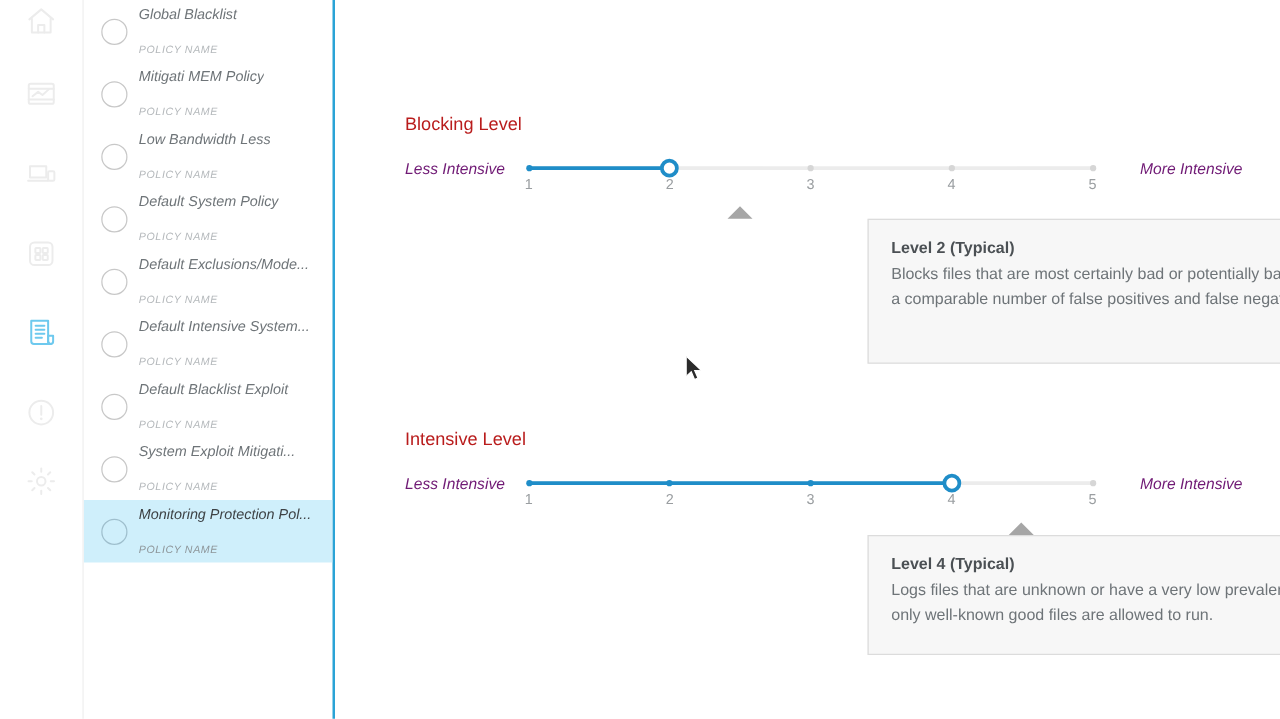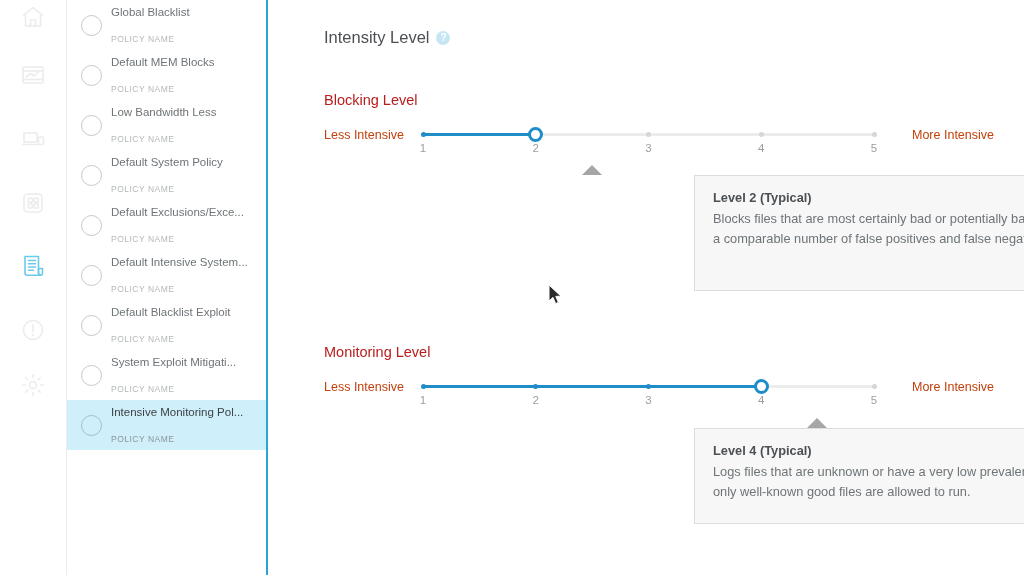--- a/index.html
+++ b/index.html
@@ -55,20 +55,21 @@
     position: relative;
     overflow: hidden;
   }
   .policy-row {
     height: 50px;
     display: flex;
     align-items: center;
     padding: 0 8px 0 14px;
     box-sizing: border-box;
     cursor: pointer;
+    font-style: italic;
   }
   .policy-row.selected {
     background: #cfeffb;
   }
   .radio-circle {
     width: 19px;
     height: 19px;
     min-width: 19px;
     border: 1px solid #c8c8c8;
     border-radius: 50%;
@@ -143,22 +144,23 @@
   .slider-wrap {
     position: absolute;
     left: 0; right: 0;
     top: 32px;
     height: 40px;
   }
   .slider-endlabel {
     position: absolute;
     top: 4px;
     font-size: 12.5px;
-    color: #c2410c;
+    color: #701a75;
     white-space: nowrap;
+    font-style: italic;
   }
   .slider-endlabel.left  { left: 56px; }
   .slider-endlabel.right { left: 644px; }
 
   .track-area {
     position: absolute;
     left: 155px;
     top: 0;
     width: 451px;
     height: 40px;
@@ -307,42 +309,42 @@
       <div class="policy-row">
         <div class="radio-circle"></div>
         <div class="policy-text">
           <div class="policy-name">Global Blacklist</div>
           <div class="policy-sub">POLICY NAME</div>
         </div>
       </div>
       <div class="policy-row">
         <div class="radio-circle"></div>
         <div class="policy-text">
-          <div class="policy-name">Default MEM Blocks</div>
+          <div class="policy-name">Mitigati MEM Policy</div>
           <div class="policy-sub">POLICY NAME</div>
         </div>
       </div>
       <div class="policy-row">
         <div class="radio-circle"></div>
         <div class="policy-text">
           <div class="policy-name">Low Bandwidth Less</div>
           <div class="policy-sub">POLICY NAME</div>
         </div>
       </div>
       <div class="policy-row">
         <div class="radio-circle"></div>
         <div class="policy-text">
           <div class="policy-name">Default System Policy</div>
           <div class="policy-sub">POLICY NAME</div>
         </div>
       </div>
       <div class="policy-row">
         <div class="radio-circle"></div>
         <div class="policy-text">
-          <div class="policy-name">Default Exclusions/Exce...</div>
+          <div class="policy-name">Default Exclusions/Mode...</div>
           <div class="policy-sub">POLICY NAME</div>
         </div>
       </div>
       <div class="policy-row">
         <div class="radio-circle"></div>
         <div class="policy-text">
           <div class="policy-name">Default Intensive System...</div>
           <div class="policy-sub">POLICY NAME</div>
         </div>
       </div>
@@ -356,32 +358,28 @@
       <div class="policy-row">
         <div class="radio-circle"></div>
         <div class="policy-text">
           <div class="policy-name">System Exploit Mitigati...</div>
           <div class="policy-sub">POLICY NAME</div>
         </div>
       </div>
       <div class="policy-row selected">
         <div class="radio-circle"></div>
         <div class="policy-text">
-          <div class="policy-name">Intensive Monitoring Pol...</div>
+          <div class="policy-name">Monitoring Protection Pol...</div>
           <div class="policy-sub">POLICY NAME</div>
         </div>
       </div>
     </div>
 
   <div class="main">
 
-    <div class="page-title">
-      <span>Intensity Level</span>
-      <span class="help-icon">?</span>
-    </div>
 
     <div id="sections-host">
         <div class="section" style="top:92px">
           <div class="section-title">Blocking Level</div>
           <div class="slider-wrap">
             <div class="slider-endlabel left">Less Intensive</div>
             <div class="slider-endlabel right">More Intensive</div>
             <div class="track-area">
               <div class="track-bg"></div>
               <div class="track-fill" style="width:112.75px"></div>
@@ -397,21 +395,21 @@
               <div class="thumb" style="left:112.75px"></div>
             </div>
           </div>
         </div>
         <div class="callout-arrow" style="left:313.75px;top:165px"></div>
         <div class="callout" style="left:426px;top:175px;width:455px;height:116px">
           <div class="callout-title">Level 2 (Typical)</div>
           <div class="callout-body">Blocks files that are most certainly bad or potentially bad files. Results in a comparable number of false positives and false negatives.</div>
         </div>
         <div class="section" style="top:344px">
-          <div class="section-title">Monitoring Level</div>
+          <div class="section-title">Intensive Level</div>
           <div class="slider-wrap">
             <div class="slider-endlabel left">Less Intensive</div>
             <div class="slider-endlabel right">More Intensive</div>
             <div class="track-area">
               <div class="track-bg"></div>
               <div class="track-fill" style="width:338.25px"></div>
               <div class="tick-dot filled" style="left:0px"></div>
               <div class="tick-label" style="left:0px">1</div>
               <div class="tick-dot filled" style="left:112.75px"></div>
               <div class="tick-label" style="left:112.75px">2</div>

